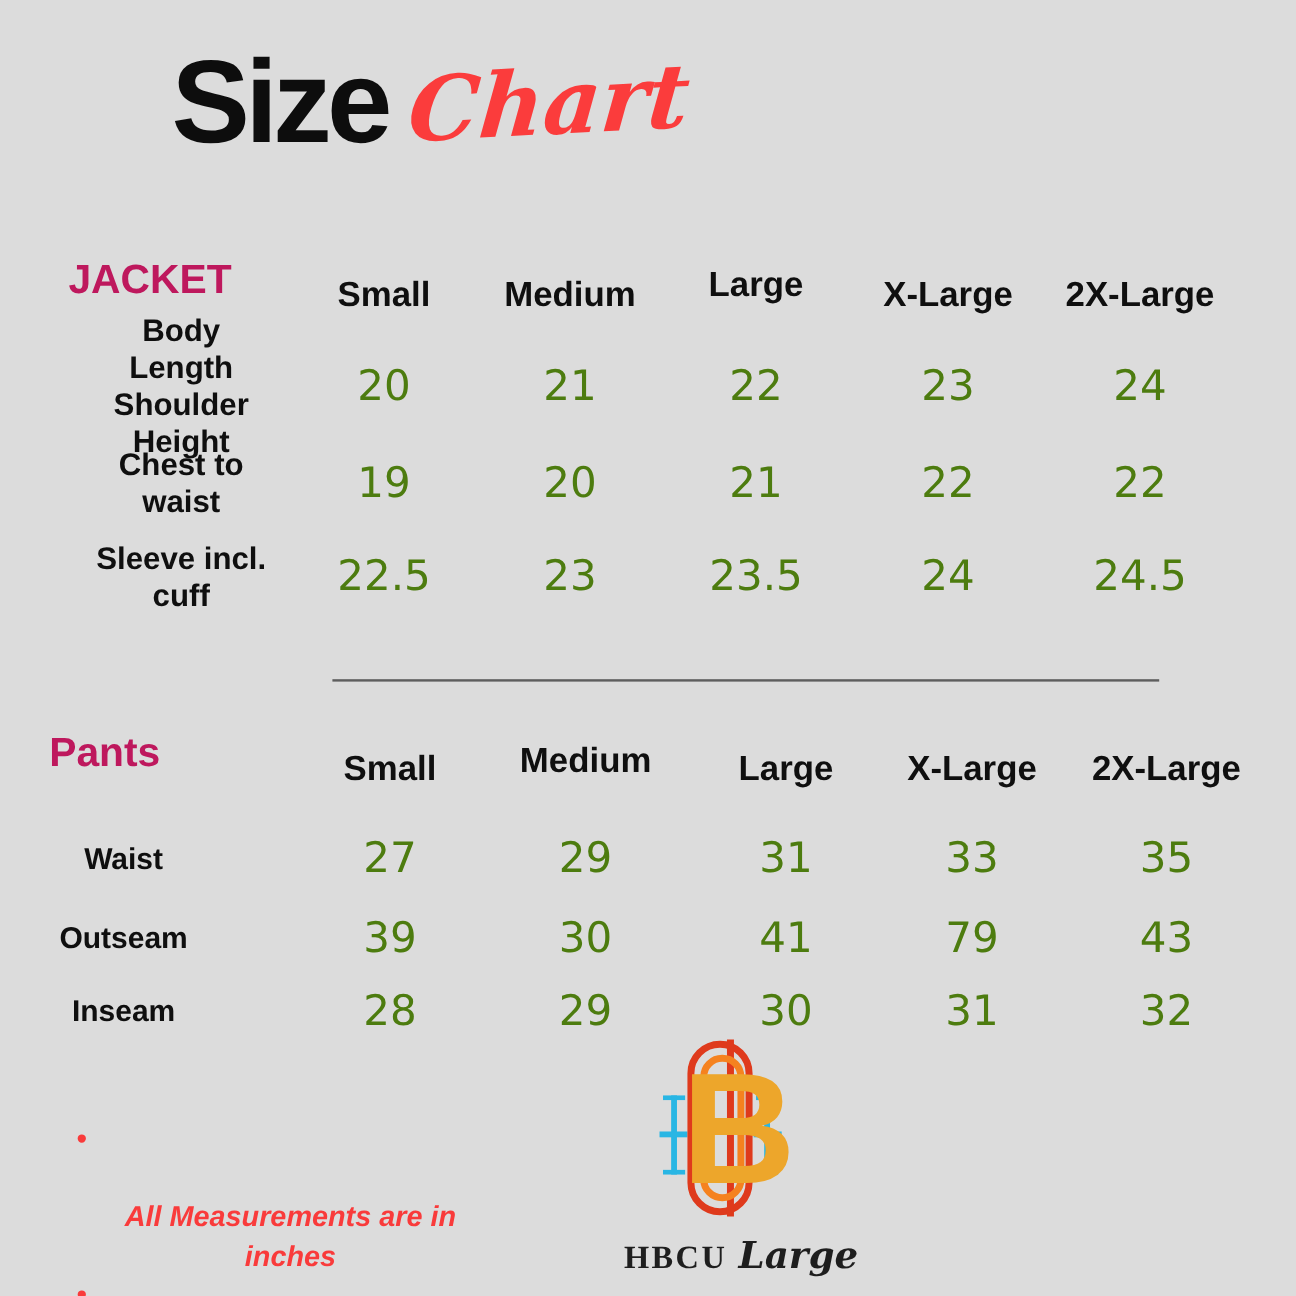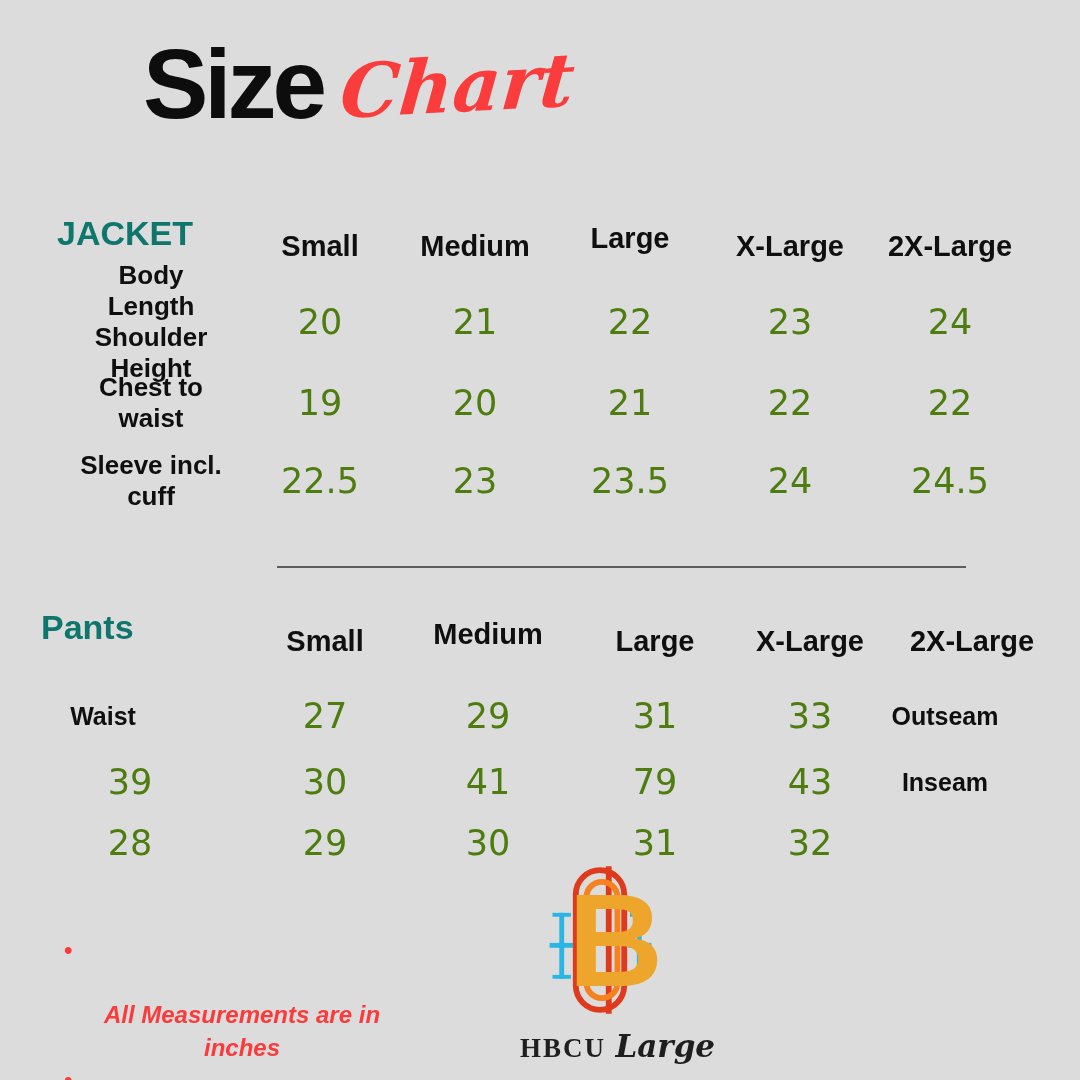--- a/index.html
+++ b/index.html
@@ -15,21 +15,21 @@
     font-size:98px; font-weight:bold; letter-spacing:-4px; line-height:1.15;
     color:#0d0d0d;
   }
   .title-red {
     font-family:"DejaVu Serif", serif; font-style:italic; font-weight:bold;
     font-size:74px; color:#fb3c3c; margin-left:14px;
     transform:rotate(-3deg) skewX(-8deg); transform-origin:left bottom;
   }
 
   
-  .section-heading { position:absolute; font-weight:bold; font-size:34px; color:#0f766e; }
+  .section-heading { position:absolute; font-weight:bold; font-size:34px; color:#be185d; }
   .jacket-heading { left:57px; top:186px; }
   .pants-heading  { left:41px; top:580px; }
 
   
   .grid { position:absolute; left:20px; display:grid; }
   .jacket-grid {
     top:228px;
     grid-template-columns:210px 180px 130px 180px 140px 180px;
     grid-template-rows:36px 116px 46px 110px;
   }
@@ -132,20 +132,21 @@
     <div class="cell size-h raise7">Medium</div>
     <div class="cell size-h">Large</div>
     <div class="cell size-h">X-Large</div>
     <div class="cell size-h">2X-Large</div>
 
     <div class="cell row-label">Waist</div>
     <div class="cell value">27</div>
     <div class="cell value">29</div>
     <div class="cell value">31</div>
     <div class="cell value">33</div>
+    <div class="cell value">35</div>
 
     <div class="cell row-label">Outseam</div>
     <div class="cell value">39</div>
     <div class="cell value">30</div>
     <div class="cell value">41</div>
     <div class="cell value">79</div>
     <div class="cell value">43</div>
 
     <div class="cell row-label">Inseam</div>
     <div class="cell value">28</div>

